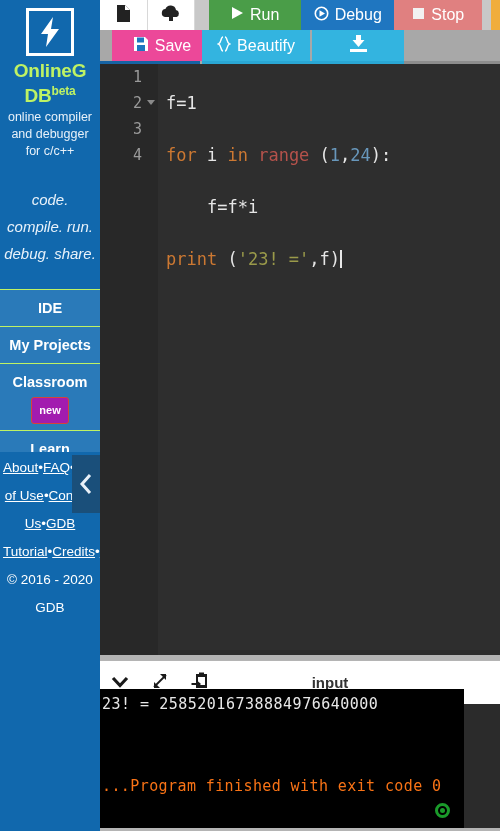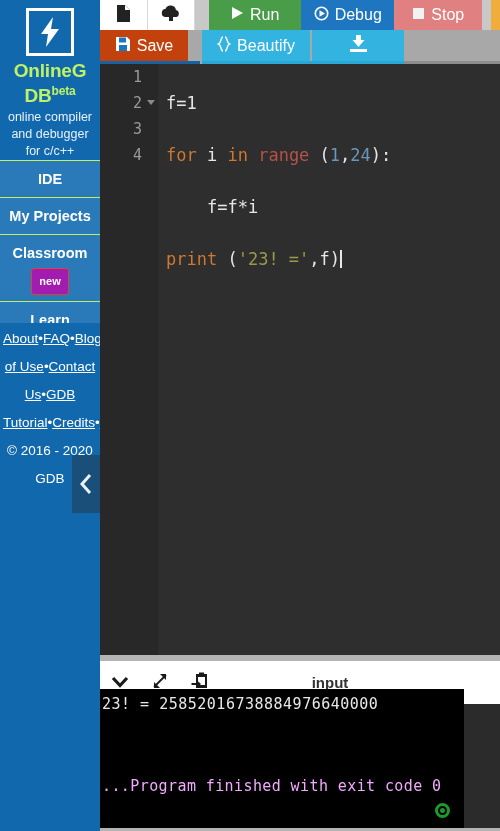--- a/index.html
+++ b/index.html
@@ -106,21 +106,21 @@
   #toolbar-row2 {
     position: absolute; left: 100px; top: 30px;
     width: 400px; height: 34px;
     background: #a8a8a8;
   }
   .tb2-btn {
     position: absolute; top: 0; height: 31px;
     display: flex; align-items: center; justify-content: center;
     color: #ffffff; font-size: 16px; cursor: pointer; gap: 6px;
   }
-  #btn-save { left: 0; width: 88px; background: #c2410c; }
+  #btn-save { left: 12px; width: 100px; background: #ec4899; }
   #btn-beautify { left: 102px; width: 108px; background: #33b4e0; }
   #btn-download { left: 212px; width: 92px; background: #33b4e0; }
   .tb2-underline { position: absolute; top: 31px; height: 3px; }
   #ul-save { left: 0; width: 100px; background: #1663a3; }
   #ul-cyan { left: 102px; width: 202px; background: #2aa7d4; }
   #ul-gray { left: 304px; width: 96px; background: #8d8d8d; }
 
   
   #editor {
     position: absolute; left: 100px; top: 64px;
@@ -186,21 +186,21 @@
     background: #000000;
     font-family: "DejaVu Sans Mono", monospace;
     font-size: 15px; line-height: 27px;
     color: #e0e0e0;
     padding: 2px 0 0 2px;
     overflow: hidden;
   }
   #console-out .result { color: #e8e8e8; letter-spacing: 0.5px; }
   #exit-line {
     position: absolute; left: 2px; top: 84px; width: 396px;
-    color: #f0abfc; letter-spacing: 0.4px;
+    color: #f97316; letter-spacing: 0.4px;
   }
   #status-ring {
     position: absolute; right: 14px; top: 114px;
     width: 15px; height: 15px; border-radius: 50%;
     border: 3px solid #1a9a2a;
   }
   #status-ring::after {
     content: ""; position: absolute; left: 2px; top: 2px;
     width: 5px; height: 5px; border-radius: 50%; background: #1a9a2a;
   }
@@ -223,20 +223,21 @@
             <polygon points="13,0 1,17 8,17 6,30 19,12 11,12" fill="#ffffff"></polygon>
           </svg>
         </span>
       </div>
       <div class="brand-name">
         <span>OnlineG DB</span><span class="beta">beta</span>
       </div>
       <div class="brand-tag">online compiler and debugger for c/c++</div>
     </div>
 
+    <div class="slogan">code. compile. run. debug. share.</div>
 
     <div class="nav-item">
       <span>IDE</span>
     </div>
     <div class="nav-item">
       <span>My Projects</span>
     </div>
     <div class="nav-item classroom">
       <span>Classroom</span><br>
       <span class="badge-new">new</span>

